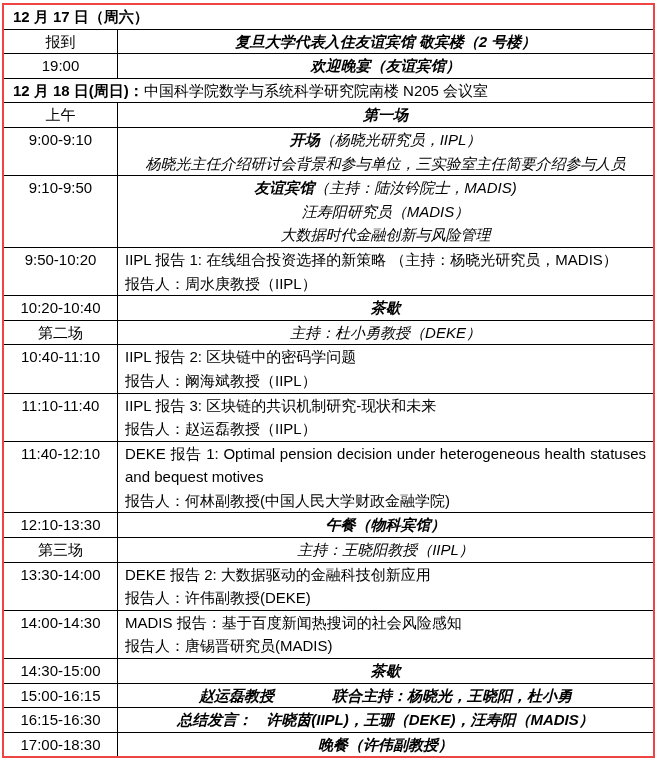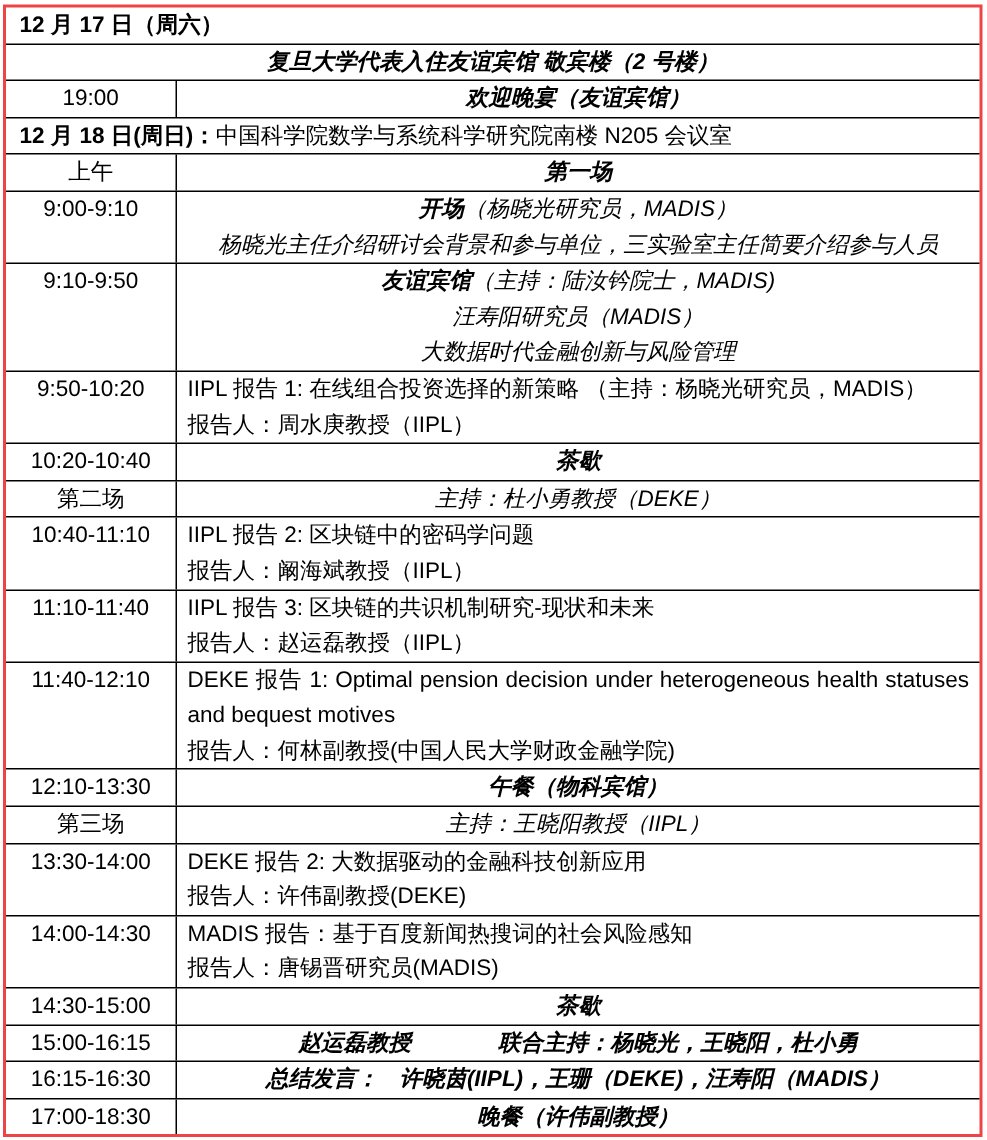--- a/index.html
+++ b/index.html
@@ -55,20 +55,21 @@
 
 <div class="agenda-table">
 
   <div class="tr">
     <div class="td-full">
       <span class="b">12 月 17 日（周六）</span>
     </div>
   </div>
 
   <div class="tr">
+    <div class="td-time">报到</div>
     <div class="td-content">
       <span class="line center"><span class="b">复旦大学代表入住友谊宾馆 敬宾楼（2 号楼）</span></span>
     </div>
   </div>
 
   <div class="tr">
     <div class="td-time">19:00</div>
     <div class="td-content">
       <span class="line center"><span class="b">欢迎晚宴（友谊宾馆）</span></span>
     </div>
@@ -86,21 +87,21 @@
     <div class="td-time">上午</div>
     <div class="td-content">
       <span class="line center"><span class="b">第一场</span></span>
     </div>
   </div>
 
   <div class="tr">
     <div class="td-time">9:00-9:10</div>
     <div class="td-content">
       <span class="line center">
-        <span class="b">开场</span><span>（杨晓光研究员，MADIS）</span>
+        <span class="b">开场</span><span>（杨晓光研究员，IIPL）</span>
       </span>
       <span class="line center">杨晓光主任介绍研讨会背景和参与单位，三实验室主任简要介绍参与人员</span>
     </div>
   </div>
 
   <div class="tr">
     <div class="td-time">9:10-9:50</div>
     <div class="td-content">
       <span class="line center">
         <span class="b">友谊宾馆</span><span>（主持：陆汝钤院士，MADIS)</span>

